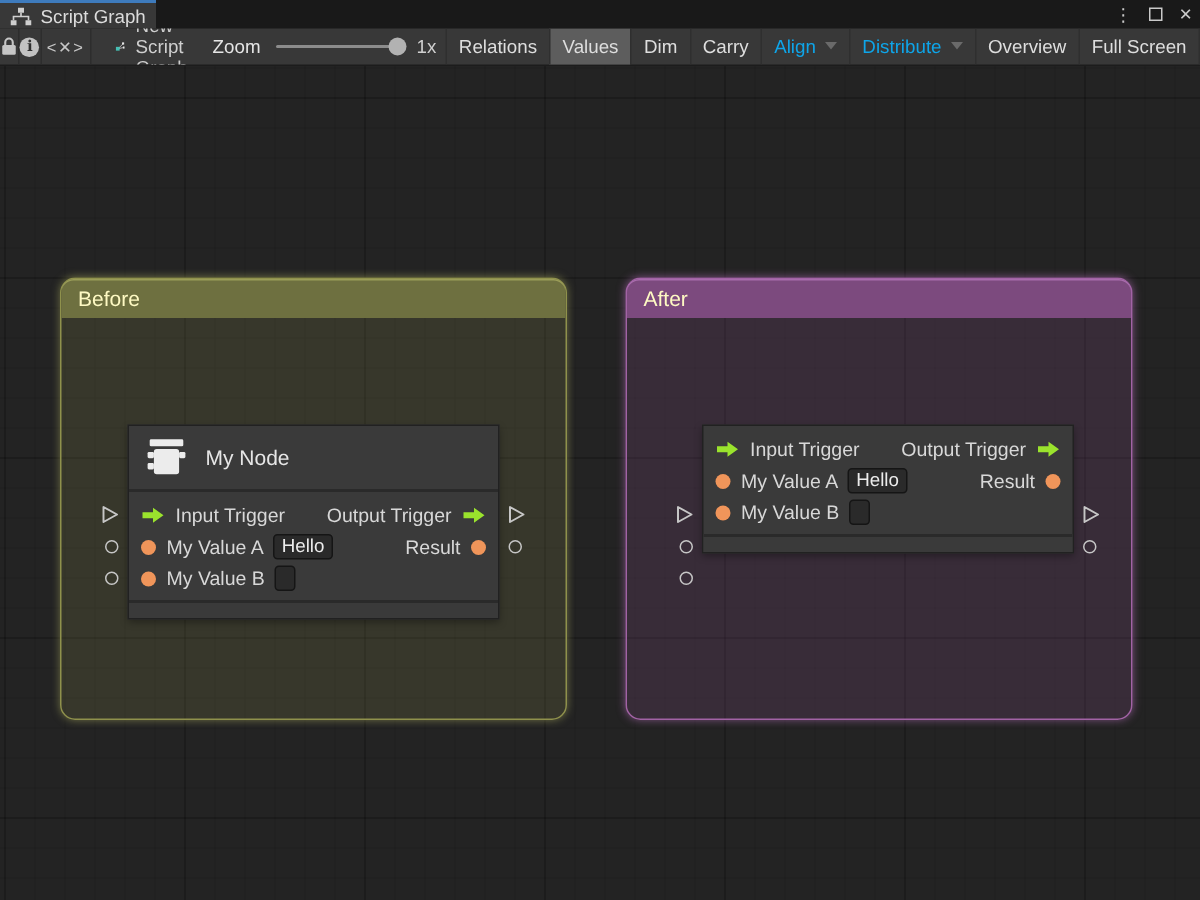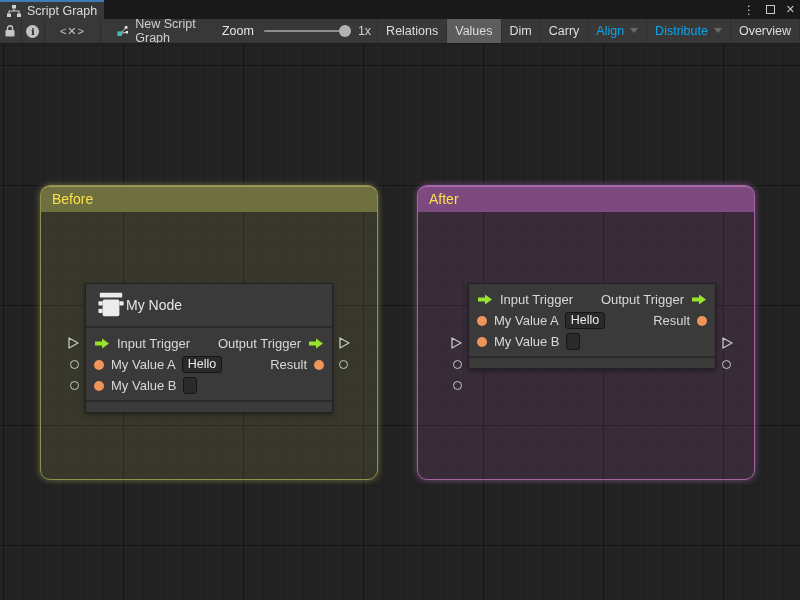--- a/index.html
+++ b/index.html
@@ -68,42 +68,42 @@
       linear-gradient(rgba(0,0,0,0.12) 1px, transparent 1px),
       linear-gradient(90deg, rgba(0,0,0,0.12) 1px, transparent 1px);
     background-size:120px 120px, 120px 120px, 20px 20px, 20px 20px;
     background-position:3px 21px, 3px 21px, 3px 1px, 3px 1px;
   }
 
   
   .group { position:absolute; width:338px; height:295px; top:141px; border-radius:10px; }
   .group-header {
     height:26px; border-radius:8px 8px 0 0; display:flex; align-items:center;
-    padding:0 11px; font-size:14px; color:#fde047;
+    padding:0 11px; font-size:14px; color:#fef9c3;
   }
   .group.before {
     left:40px; background:rgba(160,162,88,0.16);
     border:1.5px solid #8f914c; box-shadow:0 0 6px rgba(176,179,96,0.55);
   }
   .group.before .group-header { background:#6e7040; box-shadow:inset 0 1px 0 rgba(210,212,120,0.45); }
   .group.after {
     left:417px; background:rgba(178,104,182,0.15);
     border:1.5px solid #a263a5; box-shadow:0 0 6px rgba(190,115,195,0.55);
   }
   .group.after .group-header { background:#7c4a7e; box-shadow:inset 0 1px 0 rgba(225,150,230,0.45); }
 
   
   .node {
     position:absolute; top:239px; width:248px; background:#3a3a3a;
     border:1px solid #212121; box-shadow:0 2px 5px rgba(0,0,0,0.35);
   }
   .node.n1 { left:85px; }
   .node.n2 { left:468px; }
   .node-header {
-    height:44px; display:flex; align-items:center; 
+    height:44px; display:flex; align-items:center; gap:11px;
     padding:0 10px; border-bottom:2px solid #2a2a2a;
     font-size:14px; color:#e6e6e6;
   }
   .node-body { padding:5px 0 4px; }
   .port-row { height:21px; display:flex; align-items:center; padding:0 8px; font-size:13px; color:#d8d8d8; }
   .port-row .gap { width:7px; flex:0 0 7px; }
   .port-row .spacer { flex:1; }
   .dot { width:10px; height:10px; border-radius:50%; background:#f0955a; flex:0 0 10px; }
   .field {
     height:17px; line-height:15px; background:#2a2a2a; border:1px solid #151515;
@@ -175,20 +175,21 @@
   <span class="zoomvalue">1x</span>
 
   <div class="btnrow">
     <span class="tbtn">Relations</span>
     <span class="tbtn active">Values</span>
     <span class="tbtn">Dim</span>
     <span class="tbtn">Carry</span>
     <span class="tbtn disabled dropdown">Align</span>
     <span class="tbtn disabled dropdown">Distribute</span>
     <span class="tbtn">Overview</span>
+    <span class="tbtn">Full Screen</span>
   </div>
 </div>
 
 <div class="canvas">
 
   <div class="group before">
     <div class="group-header">
       <span>Before</span>
     </div>
   </div>

